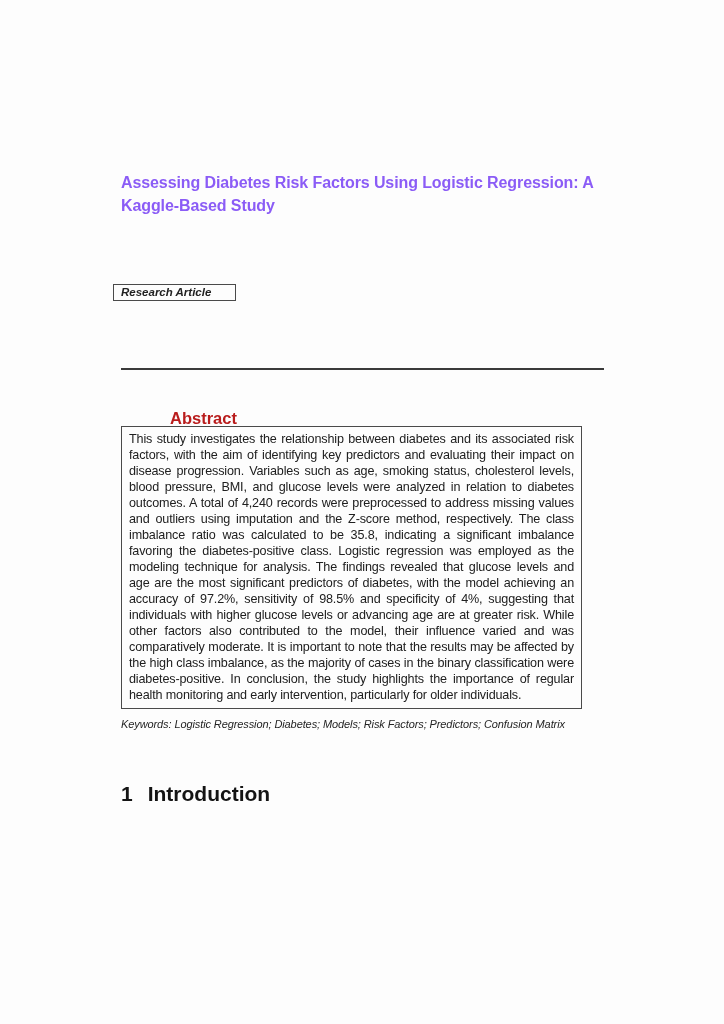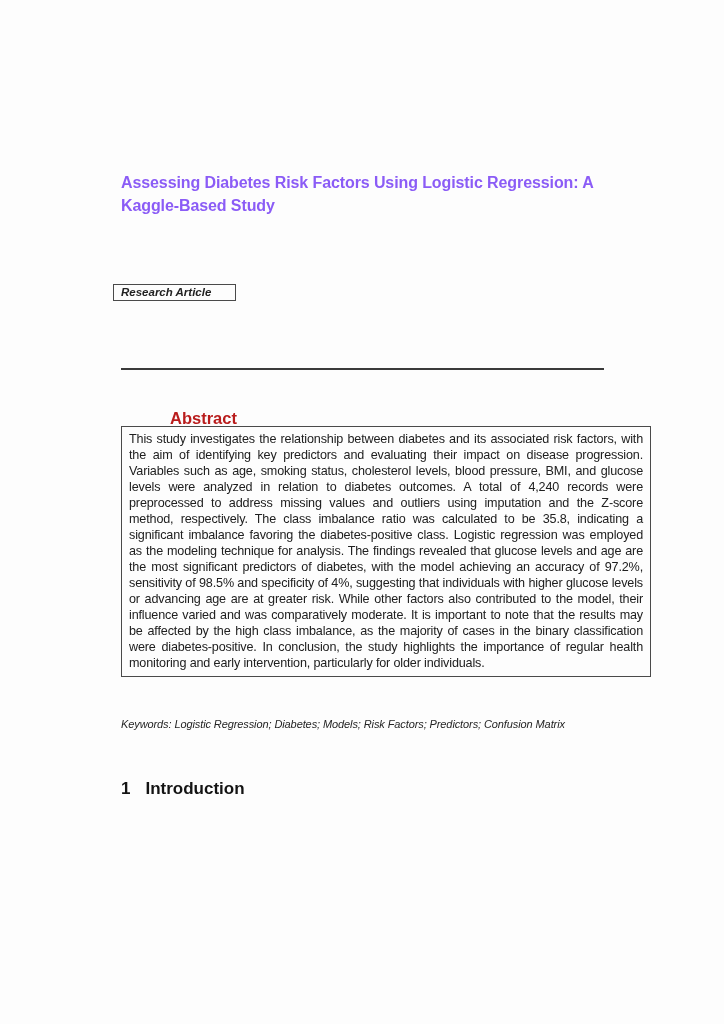--- a/index.html
+++ b/index.html
@@ -60,21 +60,21 @@
     left: 145px;
     font-size: 16.5px;
     font-weight: bold;
     color: #b91c1c;
     margin-left: 25px;
   }
   .abstract-box {
     position: absolute;
     top: 426px;
     left: 121px;
-    width: 530px;
+    width: 461px;
     box-sizing: border-box;
     border: 1px solid #4a4a4a;
     padding: 4px 7px 5px 7px;
     font-size: 12.6px;
     line-height: 16px;
     text-align: justify;
     letter-spacing: -0.15px;
     color: #202020;
     background: #fdfdfd;
   }
@@ -94,21 +94,21 @@
     left: 121px;
     width: 483px;
     font-size: 11px;
     letter-spacing: -0.1px;
     color: #242424;
   }
   .section-heading {
     position: absolute;
     top: 765px;
     left: 121px;
-    font-size: 17px;
+    font-size: 21px;
     font-weight: bold;
     color: #141414;
   }
   .section-heading .section-number {
     display: inline-block;
     margin-right: 15px;
   }
   .intro-paragraph {
     position: absolute;
     top: 795px;

